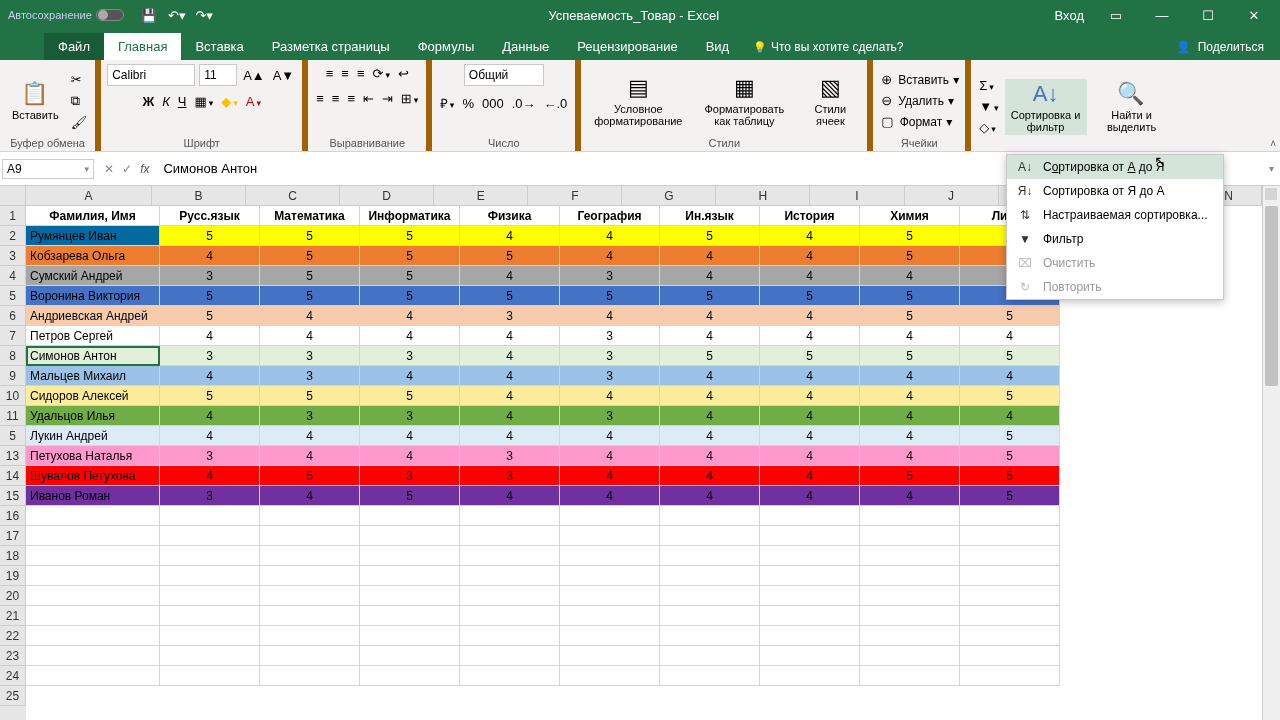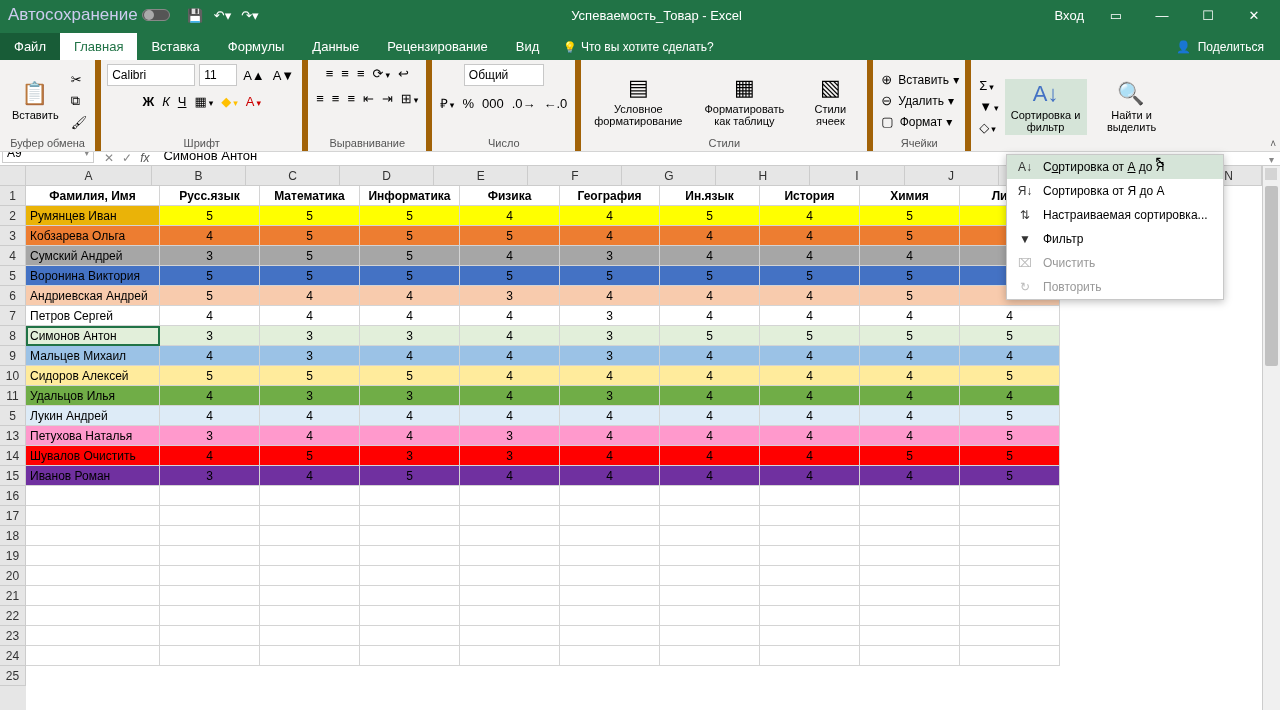--- a/index.html
+++ b/index.html
@@ -1,29 +1,29 @@
 <!DOCTYPE html>
 <html><head>
 <meta charset="utf-8">
 <style>
 * { margin: 0; padding: 0; box-sizing: border-box; font-family: "Segoe UI", Tahoma, sans-serif; }
 body { background: #fff; width: 1280px; height: 720px; overflow: hidden; font-size: 12px; }
 
 .titlebar { background: #217346; height: 30px; display: flex; align-items: center; color: #fff; }
 .titlebar .left { display: flex; align-items: center; gap: 8px; padding-left: 8px; }
-.titlebar .autosave { font-size: 17px; color: #cce; display: flex; align-items: center; gap: 4px; }
+.titlebar .autosave { font-size: 11px; color: #cce; display: flex; align-items: center; gap: 4px; }
 .titlebar .toggle { width: 28px; height: 12px; border: 1px solid #888; border-radius: 6px; background: #555; position: relative; }
 .titlebar .toggle::after { content:""; width: 10px; height: 10px; background: #aaa; border-radius: 50%; position: absolute; left: 1px; top: 0; }
 .titlebar .qa-icons { display: flex; gap: 10px; margin-left: 10px; }
 .titlebar .qa-icons span { cursor: pointer; font-size: 13px; }
 .titlebar .center { flex: 1; text-align: center; font-size: 13px; }
 .titlebar .right { display: flex; align-items: center; gap: 18px; padding-right: 12px; font-size: 13px; }
 .titlebar .win-btn { width: 28px; text-align: center; cursor: pointer; }
 
-.ribbon-tabs { height: 30px; background: #217346; display: flex; align-items: flex-end; }
+.ribbon-tabs { height: 30px; background: #217346; display: flex; align-items: flex-end; padding-left: 44px; }
 .ribbon-tabs .tab { padding: 6px 14px; font-size: 13px; color: #fff; cursor: pointer; }
 .ribbon-tabs .tab.file { background: #185c37; }
 .ribbon-tabs .tab.active { background: #fff; color: #217346; }
 .ribbon-tabs .tell-me { color: #fff; padding: 6px 10px; font-size: 12px; display: flex; align-items: center; gap: 4px; }
 .ribbon-tabs .bulb::before { content: "💡"; font-size: 11px; }
 .ribbon-tabs .spacer { flex: 1; }
 .ribbon-tabs .share { color: #fff; padding: 6px 16px; font-size: 12px; display: flex; align-items: center; gap: 6px; }
 
 .ribbon { background: #f3f2f1; border-bottom: 1px solid #d4d4d4; height: 92px; display: flex; position: relative; }
 .ribbon-group { display: flex; flex-direction: column; border-right: 6px solid #a16207; padding: 4px 6px 2px 6px; }
@@ -34,21 +34,21 @@
 .small-ico { font-size: 13px; cursor: pointer; padding: 2px; }
 .stack { display: flex; flex-direction: column; gap: 2px; }
 .row { display: flex; gap: 4px; align-items: center; }
 .font-select { width: 88px; height: 22px; font-size: 12px; border: 1px solid #c8c8c8; padding: 0 4px; background: #fff; }
 .size-select { width: 38px; height: 22px; font-size: 12px; border: 1px solid #c8c8c8; padding: 0 4px; background: #fff; }
 .num-select { width: 80px; height: 22px; font-size: 12px; border: 1px solid #c8c8c8; padding: 0 4px; background: #fff; }
 .dropdown-arrow::after { content: "▾"; font-size: 9px; margin-left: 2px; }
 
 .ribbon-collapse { position: absolute; right: 4px; bottom: 2px; font-size: 10px; cursor: pointer; color: #555; }
 
-.formula-bar { height: 14px; display: flex; align-items: flex-end; border-bottom: 1px solid #ccc; background: #fff; }
+.formula-bar { height: 34px; display: flex; align-items: center; border-bottom: 1px solid #ccc; background: #fff; }
 .name-box { width: 92px; border: 1px solid #ccc; height: 20px; margin: 2px; padding: 0 4px; display: flex; align-items: center; background: #fff; }
 .name-box::after { content: "▾"; margin-left: auto; font-size: 9px; color: #888; }
 .fb-icons { display: flex; gap: 8px; padding: 0 8px; color: #888; }
 .fb-icons span { cursor: pointer; }
 .fx { font-style: italic; font-weight: normal; color: #555; }
 .formula-input { flex: 1; border: none; padding: 0 6px; font-size: 13px; height: 20px; }
 .fb-expand { padding: 0 6px; color: #888; font-size: 10px; cursor: pointer; }
 
 .sheet-area { position: relative; height: 544px; overflow: hidden; }
 .corner { position: absolute; left: 0; top: 0; width: 26px; height: 20px; background: #e6e6e6; border-right: 1px solid #ccc; border-bottom: 1px solid #ccc; }
@@ -100,20 +100,21 @@
     <span class="win-btn">—</span>
     <span class="win-btn">☐</span>
     <span class="win-btn">✕</span>
   </div>
 </div>
 
 <div class="ribbon-tabs">
   <div class="tab file">Файл</div>
   <div class="tab active">Главная</div>
   <div class="tab">Вставка</div>
+  <div class="tab">Разметка страницы</div>
   <div class="tab">Формулы</div>
   <div class="tab">Данные</div>
   <div class="tab">Рецензирование</div>
   <div class="tab">Вид</div>
   <div class="tell-me">
       <span class="bulb"></span>
       <span>Что вы хотите сделать?</span>
     </div>
   <div class="spacer"></div>
   <div class="share">👤 <span>Поделиться</span></div>
@@ -308,21 +309,21 @@
         <div class="cell bold center" style="width: 100px;">Математика</div>
         <div class="cell bold center" style="width: 100px;">Информатика</div>
         <div class="cell bold center" style="width: 100px;">Физика</div>
         <div class="cell bold center" style="width: 100px;">География</div>
         <div class="cell bold center" style="width: 100px;">Ин.язык</div>
         <div class="cell bold center" style="width: 100px;">История</div>
         <div class="cell bold center" style="width: 100px;">Химия</div>
         <div class="cell bold center" style="width: 100px;">Литер</div>
       </div>
       <div class="cell-row">
-        <div class="cell" style="width: 134px; background: #eab308;">Румянцев Иван</div>
+        <div class="cell" style="width: 134px; background: #0369a1;">Румянцев Иван</div>
         <div class="cell center" style="width: 100px; background: rgb(255, 255, 0);">5</div>
         <div class="cell center" style="width: 100px; background: rgb(255, 255, 0);">5</div>
         <div class="cell center" style="width: 100px; background: rgb(255, 255, 0);">5</div>
         <div class="cell center" style="width: 100px; background: rgb(255, 255, 0);">4</div>
         <div class="cell center" style="width: 100px; background: rgb(255, 255, 0);">4</div>
         <div class="cell center" style="width: 100px; background: rgb(255, 255, 0);">5</div>
         <div class="cell center" style="width: 100px; background: rgb(255, 255, 0);">4</div>
         <div class="cell center" style="width: 100px; background: rgb(255, 255, 0);">5</div>
         <div class="cell center" style="width: 100px; background: rgb(255, 255, 0);">4</div>
       </div>
@@ -452,21 +453,21 @@
         <div class="cell center" style="width: 100px; background: rgb(255, 153, 204);">4</div>
         <div class="cell center" style="width: 100px; background: rgb(255, 153, 204);">4</div>
         <div class="cell center" style="width: 100px; background: rgb(255, 153, 204);">3</div>
         <div class="cell center" style="width: 100px; background: rgb(255, 153, 204);">4</div>
         <div class="cell center" style="width: 100px; background: rgb(255, 153, 204);">4</div>
         <div class="cell center" style="width: 100px; background: rgb(255, 153, 204);">4</div>
         <div class="cell center" style="width: 100px; background: rgb(255, 153, 204);">4</div>
         <div class="cell center" style="width: 100px; background: rgb(255, 153, 204);">5</div>
       </div>
       <div class="cell-row">
-        <div class="cell" style="width: 134px; background: rgb(255, 0, 0);">Шувалов Очистить</div>
+        <div class="cell" style="width: 134px; background: rgb(255, 0, 0);">Шувалов Петухова</div>
         <div class="cell center" style="width: 100px; background: rgb(255, 0, 0);">4</div>
         <div class="cell center" style="width: 100px; background: rgb(255, 0, 0);">5</div>
         <div class="cell center" style="width: 100px; background: rgb(255, 0, 0);">3</div>
         <div class="cell center" style="width: 100px; background: rgb(255, 0, 0);">3</div>
         <div class="cell center" style="width: 100px; background: rgb(255, 0, 0);">4</div>
         <div class="cell center" style="width: 100px; background: rgb(255, 0, 0);">4</div>
         <div class="cell center" style="width: 100px; background: rgb(255, 0, 0);">4</div>
         <div class="cell center" style="width: 100px; background: rgb(255, 0, 0);">5</div>
         <div class="cell center" style="width: 100px; background: rgb(255, 0, 0);">5</div>
       </div>

